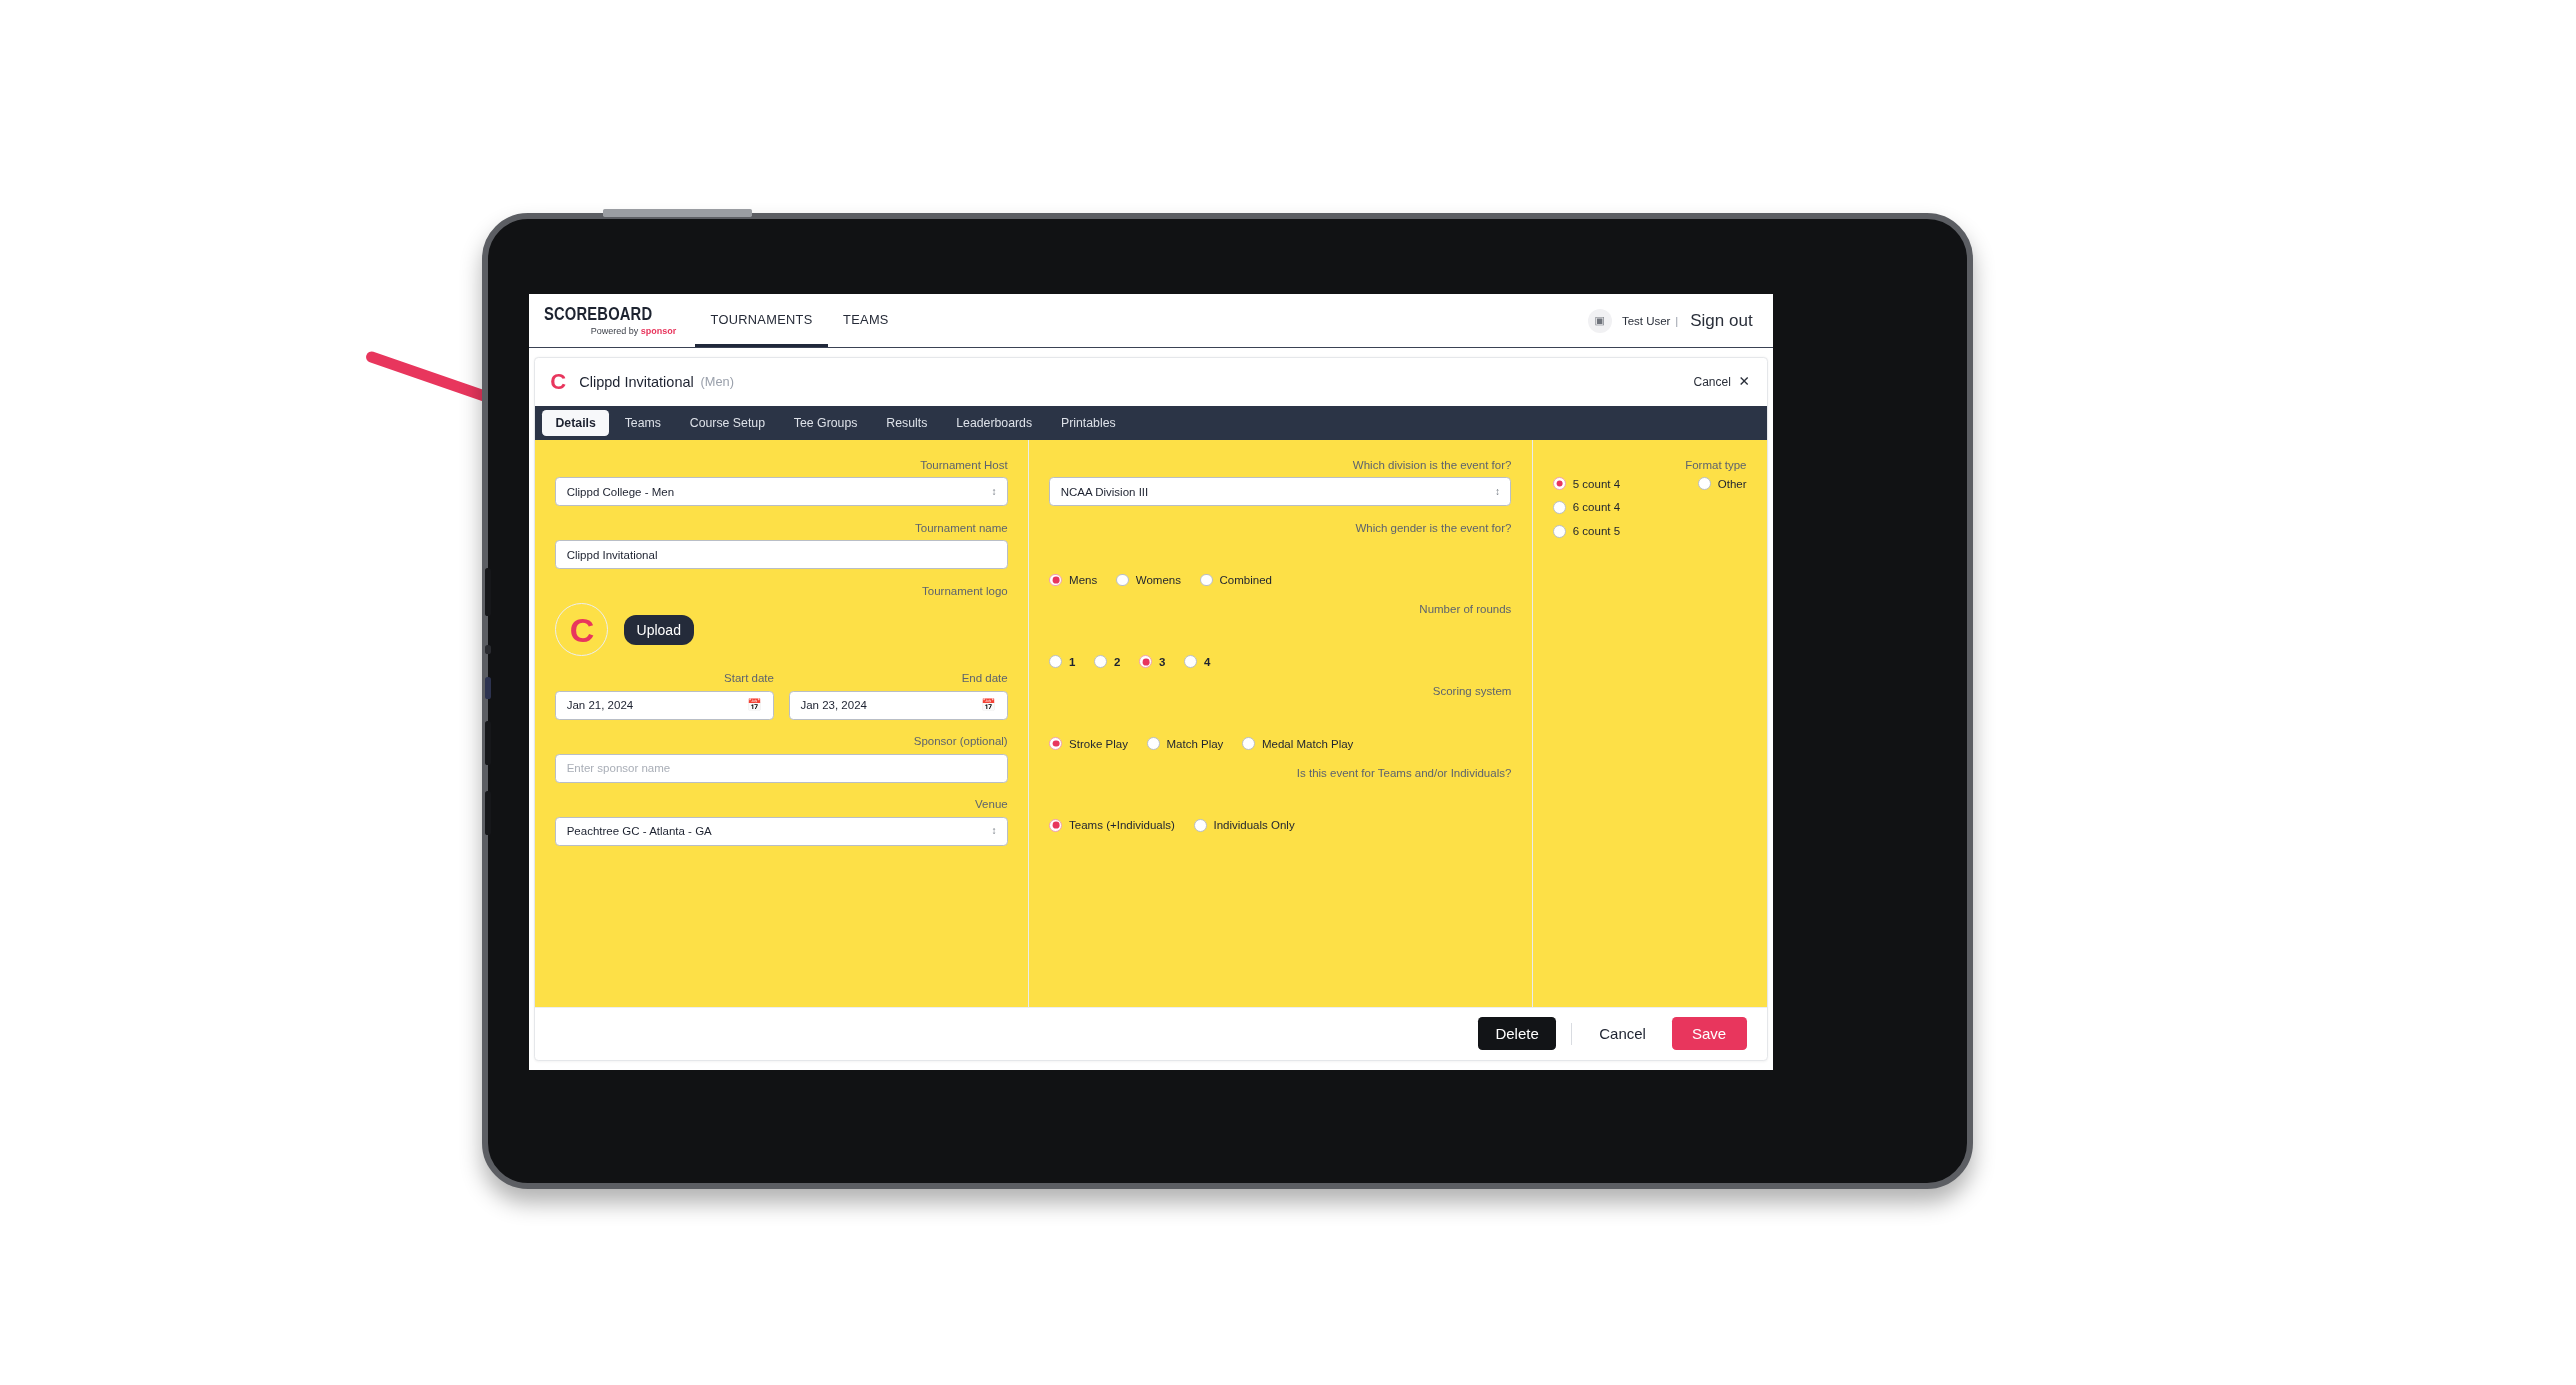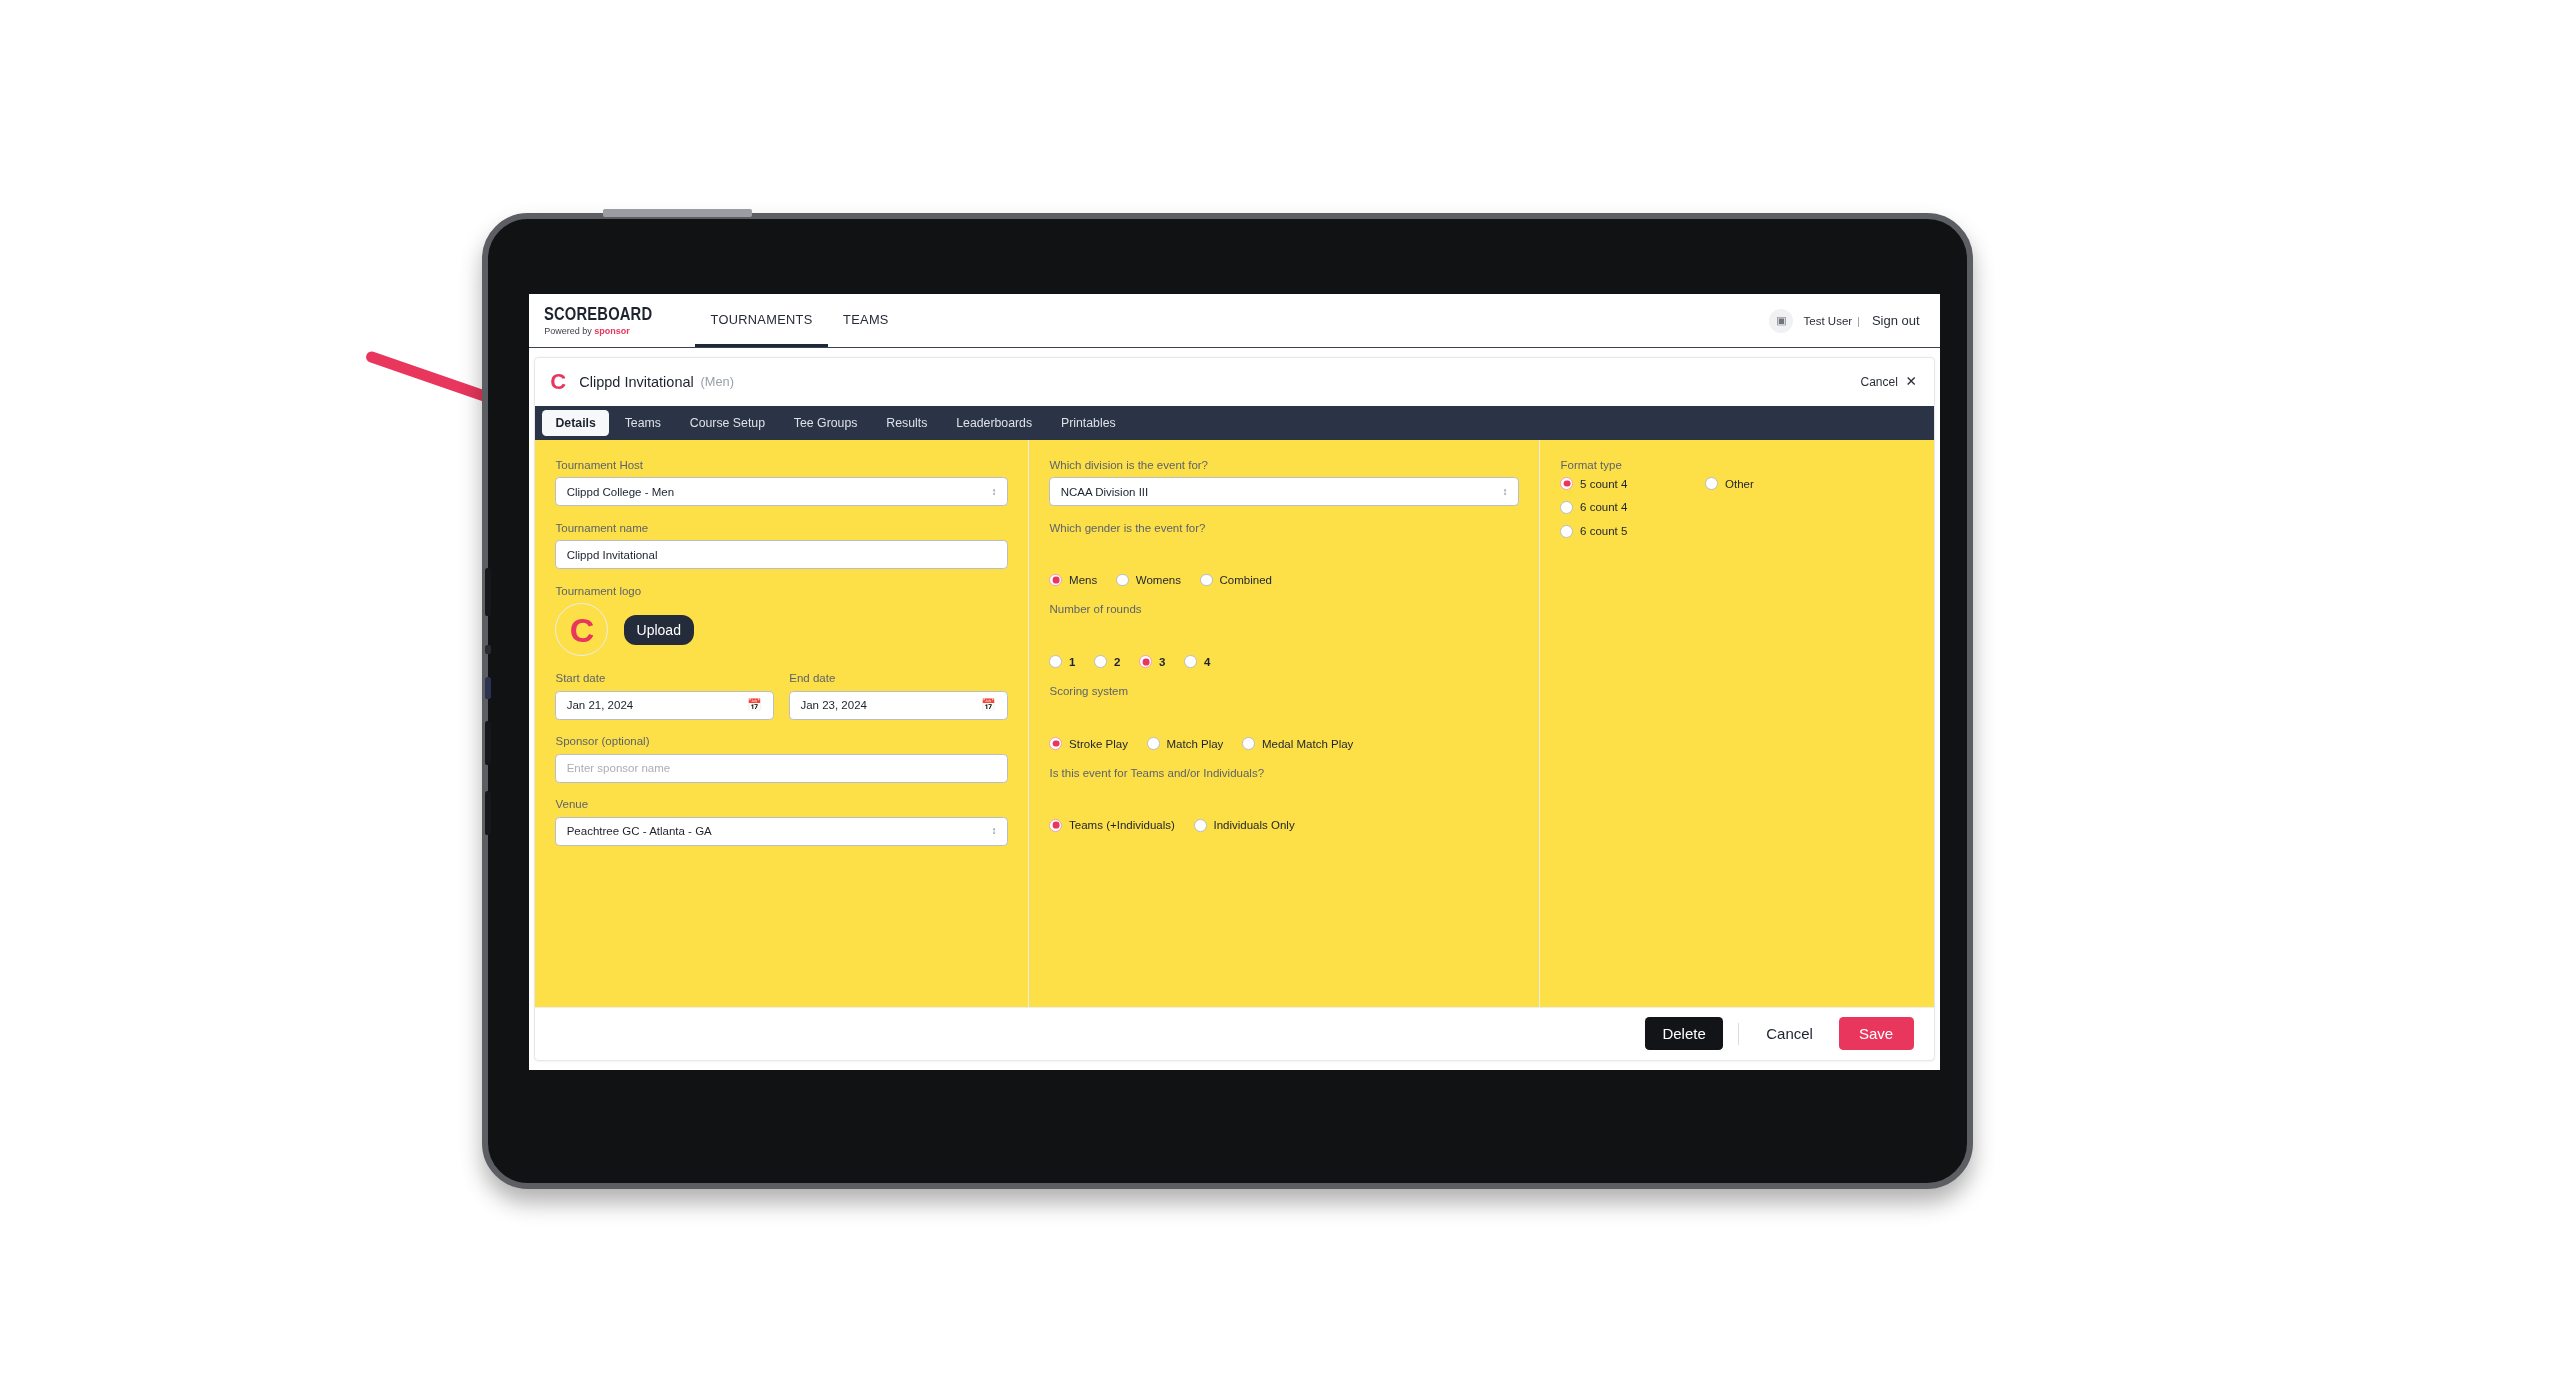--- a/index.html
+++ b/index.html
@@ -46,23 +46,24 @@
   }
   .side-btn.b1 { top: 349px;  height: 48px; }
   .side-btn.b2 { top: 426px;  height: 8.5px; background:#2a2b30; }
   .side-btn.b3 { top: 458px;  height: 22px; background:#2d3350; }
   .side-btn.b4 { top: 502px;  height: 44px; }
   .side-btn.b5 { top: 572px;  height: 44px; }
 
   
   .screen {
     position: absolute; left: 41px; top: 75px;
-    width: 1411px; height: 776px;
+    width: 1244px; height: 776px;
     background: #ffffff;
     overflow: hidden;
+    text-align: right;
   }
 
   
   .appbar {
     position: relative; height: 54px;
     background: #ffffff;
     border-bottom: 1.7px solid #3a4254;
     display: flex; align-items: stretch;
   }
   .brand {
@@ -91,21 +92,21 @@
     margin-left: auto; display: flex; align-items: center;
     gap: 10.2px; padding-right: 20.4px;
   }
   .avatar {
     width: 24px; height: 24px; border-radius: 50%;
     background: #f1f1f3; display: flex; align-items: center;
     justify-content: center; color: #70747c; font-size: 11px;
   }
   .userline { font-size: 11.5px; color: #2a2f3a; }
   .userline .sep { color: #9aa0aa; margin: 0 1.7px; }
-  .signout { font-size: 13px; color: #2a2f3a; cursor: pointer; }
+  .signout { font-size: 17px; color: #2a2f3a; cursor: pointer; }
 
   
   .card {
     margin: 8.5px 5.1px 0 5.1px;
     background: #ffffff;
     border: 0.9px solid #e5e7ea;
     border-radius: 4.3px;
     height: 704px;
     display: flex; flex-direction: column;
     box-shadow: 0 0.9px 2.6px rgba(0,0,0,.05);

